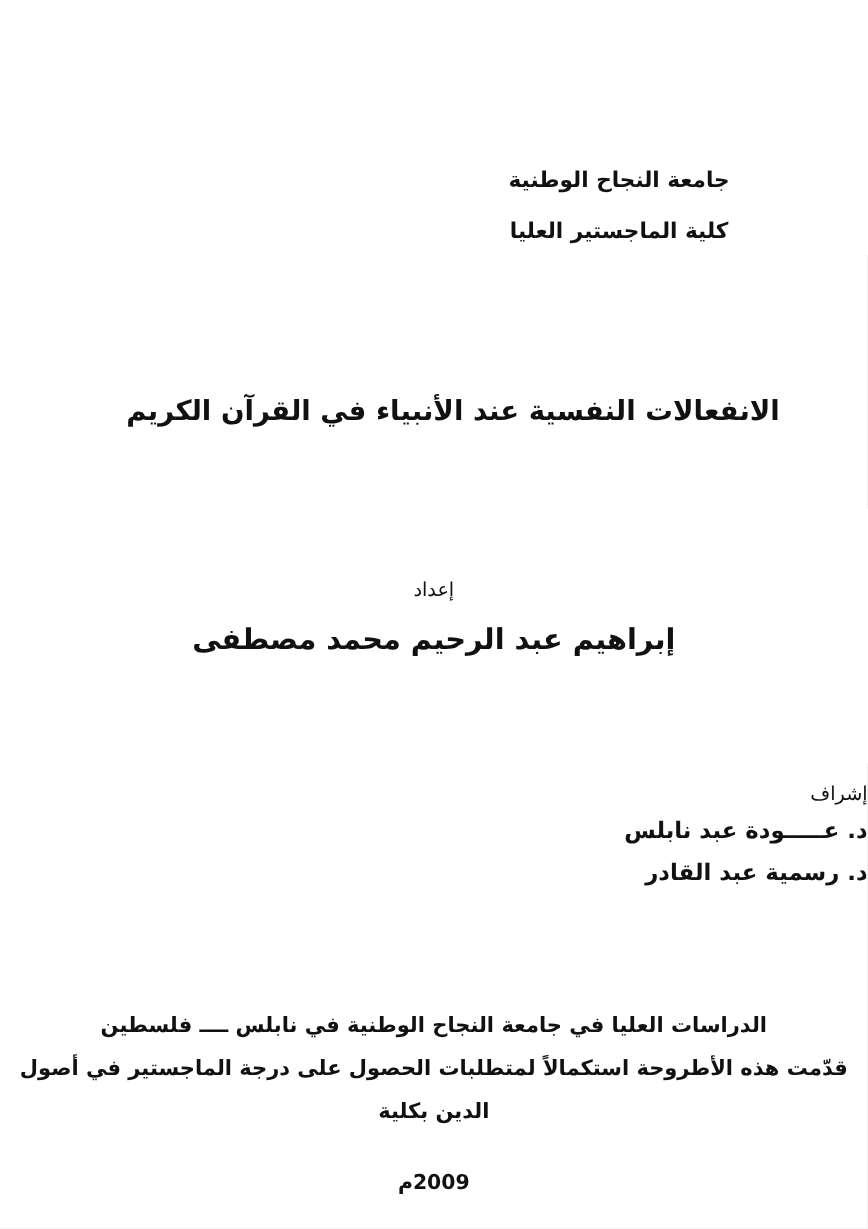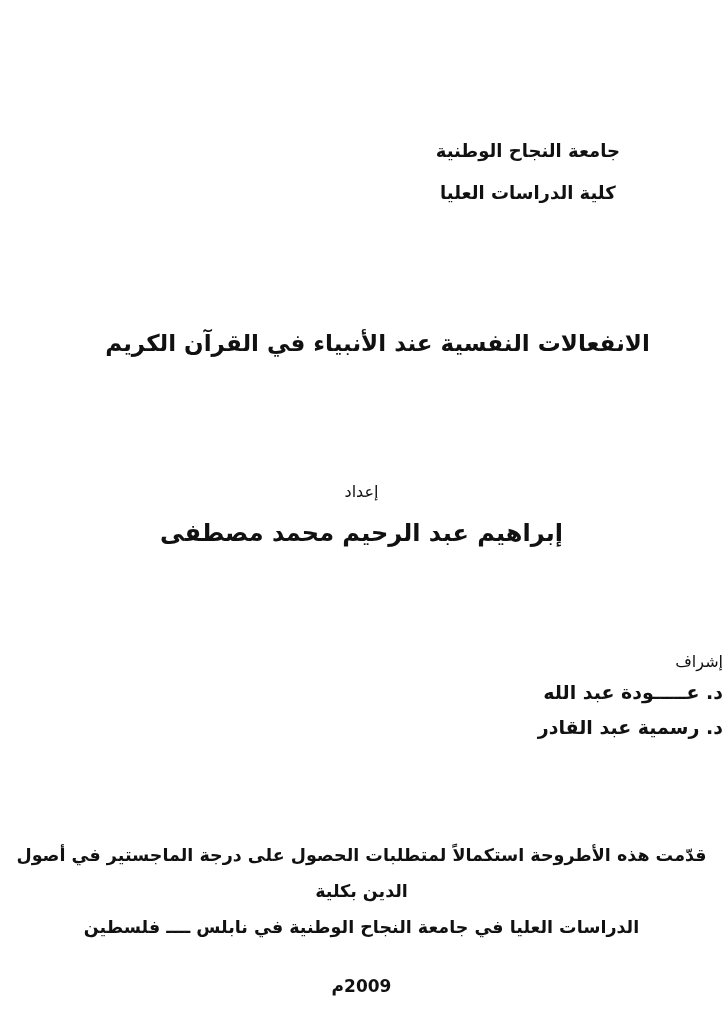--- a/index.html
+++ b/index.html
@@ -15,21 +15,21 @@
     background: #ffffff;
     overflow: hidden;
     font-family: "DejaVu Sans", sans-serif;
     color: #111111;
     direction: rtl;
   }
   
   .univ-block {
     position: absolute;
     top: 130px;
-    right: 103px;
+    right: 115px;
     text-align: center;
     font-size: 18px;
     font-weight: 700;
     line-height: 42px;
     white-space: nowrap;
   }
   
   .title {
     position: absolute;
     top: 314px;
@@ -90,35 +90,35 @@
     margin-top: 23px;
   }
 </style>
 </head>
 <body>
 
 <div class="page">
 
   <header class="univ-block">
     <div>جامعة النجاح الوطنية</div>
-    <div>كلية الدراسات العليا</div>
+    <div>كلية الماجستير العليا</div>
   </header>
 
   <h1 class="title">الانفعالات النفسية عند الأنبياء في القرآن الكريم</h1>
 
   <section class="prep">
     <div class="section-label">إعداد</div>
     <div class="author">إبراهيم عبد الرحيم محمد مصطفى</div>
   </section>
 
   <section class="sup">
     <div class="section-label">إشراف</div>
-    <div class="supname">د. عـــــودة عبد الله</div>
+    <div class="supname">د. عـــــودة عبد نابلس</div>
     <div class="supname">د. رسمية عبد القادر</div>
   </section>
 
   <footer class="submission">
+    <div>الدراسات العليا في جامعة النجاح الوطنية في نابلس ــــ فلسطين</div>
     <div>قدّمت هذه الأطروحة استكمالاً لمتطلبات الحصول على درجة الماجستير في أصول الدين بكلية</div>
-    <div>الدراسات العليا في جامعة النجاح الوطنية في نابلس ــــ فلسطين</div>
     <div class="year">2009م</div>
   </footer>
 
 </div>
 
 </body></html>

